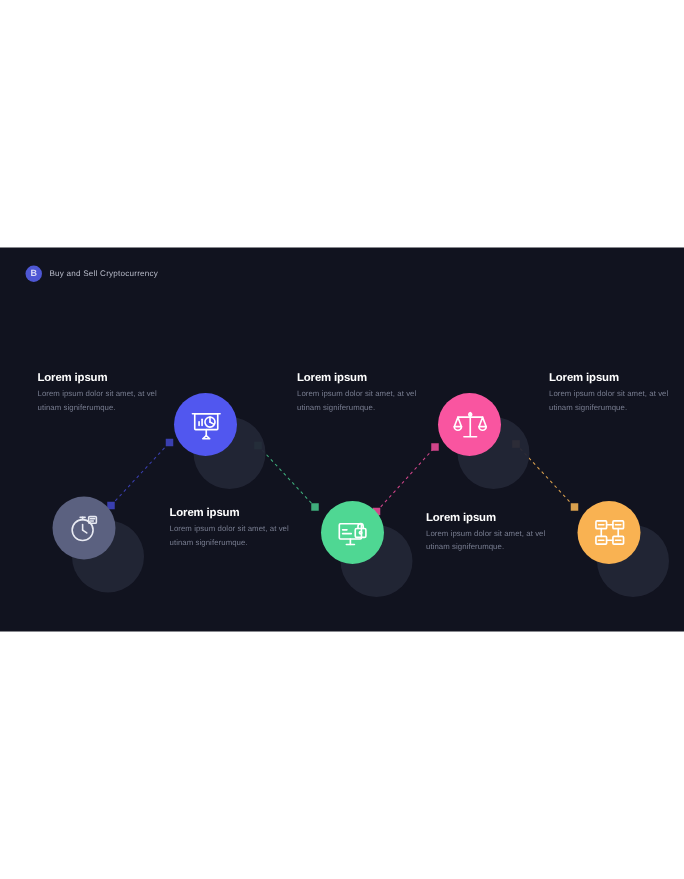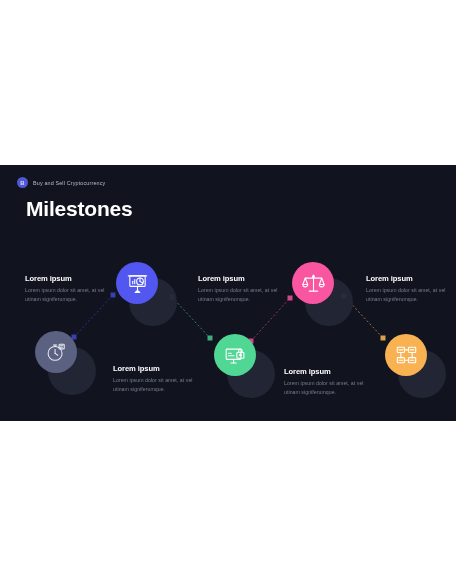--- a/index.html
+++ b/index.html
@@ -93,21 +93,20 @@
   }
 
   .connector {
     position: absolute;
     overflow: visible;
   }
 
   .text-block {
     position: absolute;
     width: 85px;
-    margin-top: 27px;
   }
   .tb-title {
     color: #ffffff;
     font-size: 7.6px;
     font-weight: bold;
     margin: 0 0 3px 0;
     letter-spacing: -0.1px;
   }
   .tb-body {
     color: #7e8characters;
@@ -121,21 +120,20 @@
 </head>
 <body>
 
 <div id="slide">
 
   <div id="badge-row">
     <div id="badge-circle">B</div>
     <div id="badge-text">Buy and Sell Cryptocurrency</div>
   </div>
 
-  <h1 id="page-title">Milestones</h1>
 
   <div id="timeline">
 
     <svg class="connector" style="left:0;top:0;width:456px;height:256px;">
       <g stroke="#3a3fb0" stroke-width="0.7" stroke-dasharray="2 2.2">
         <line x1="74" y1="172" x2="113" y2="130"></line>
       </g>
       <rect x="71.5" y="169.5" width="5" height="5" fill="#3a3fb0"></rect>
       <rect x="110.5" y="127.5" width="5" height="5" fill="#3a3fb0"></rect>
 

